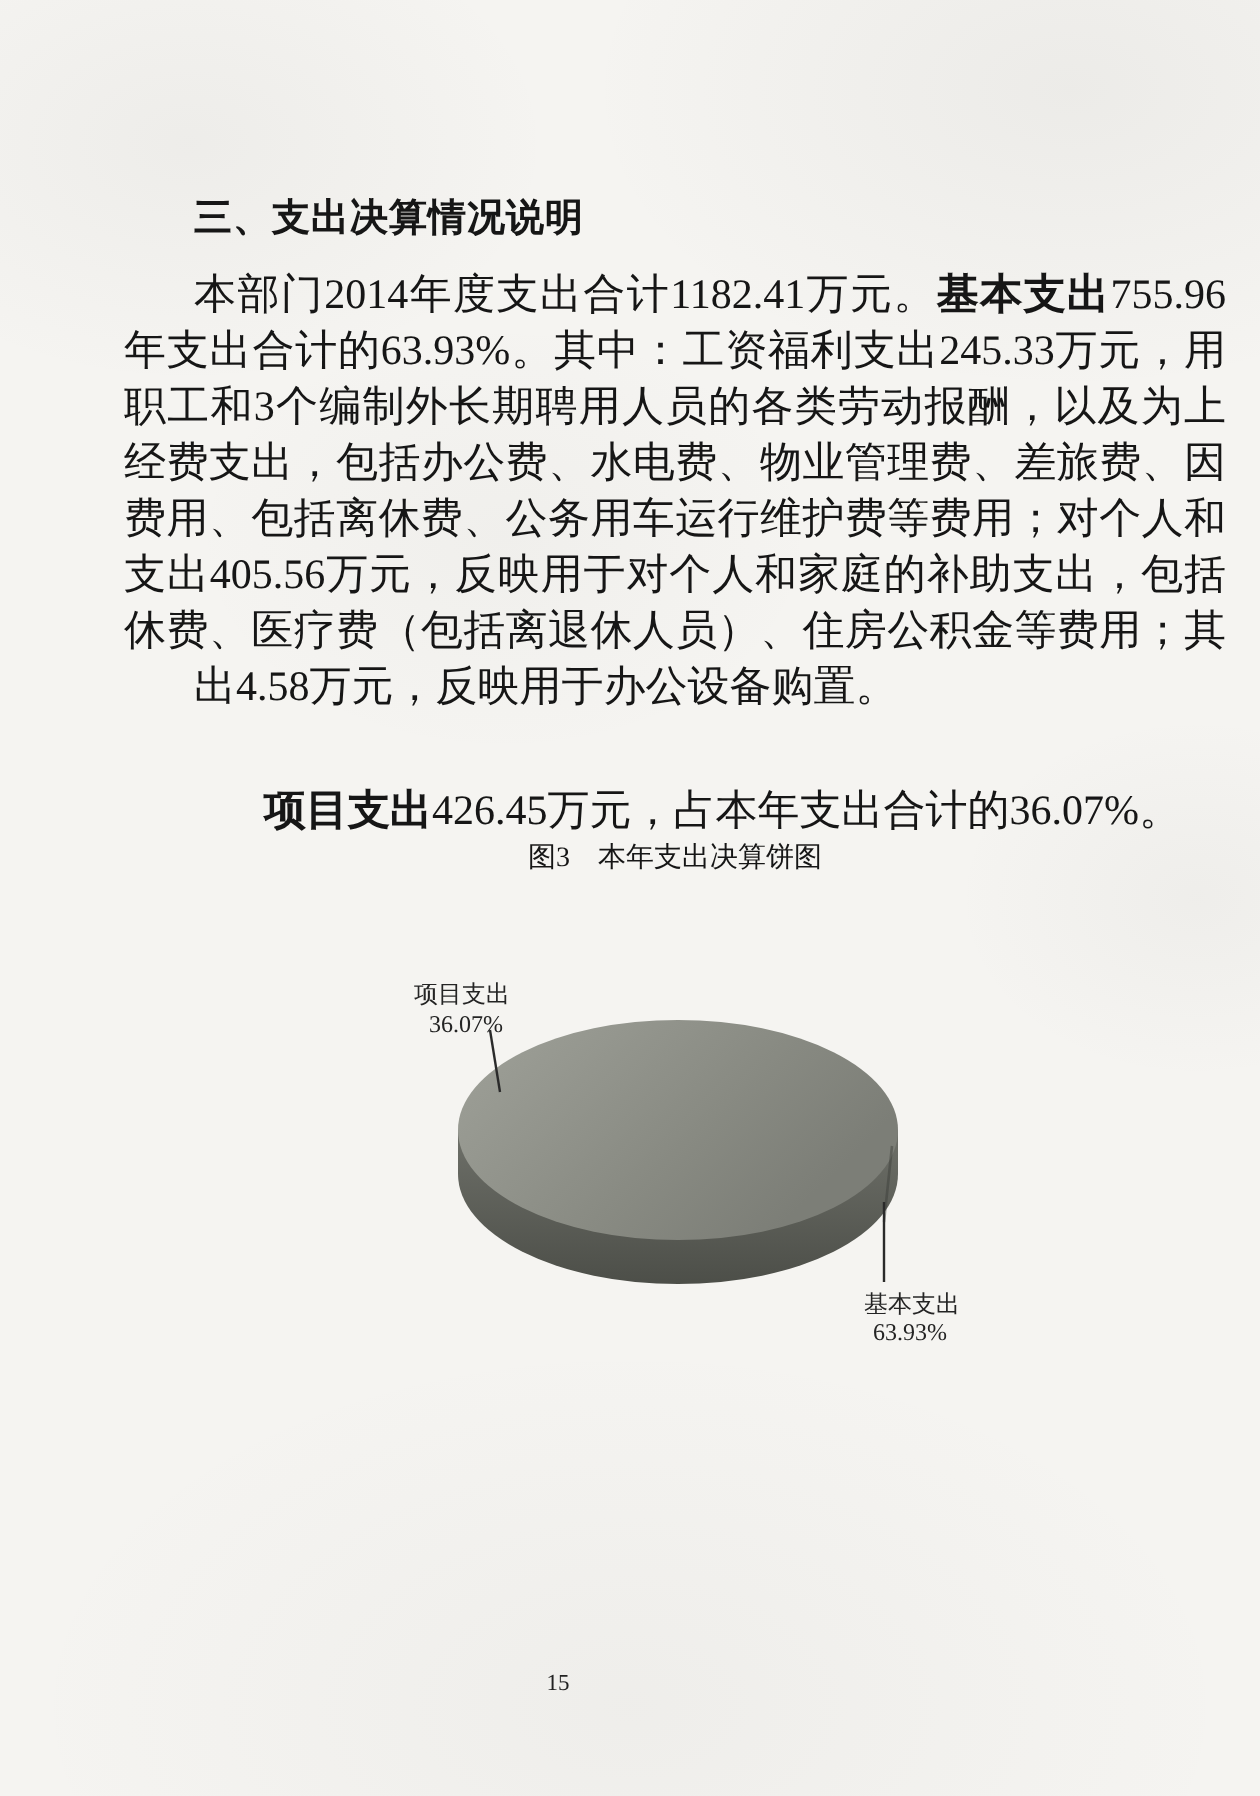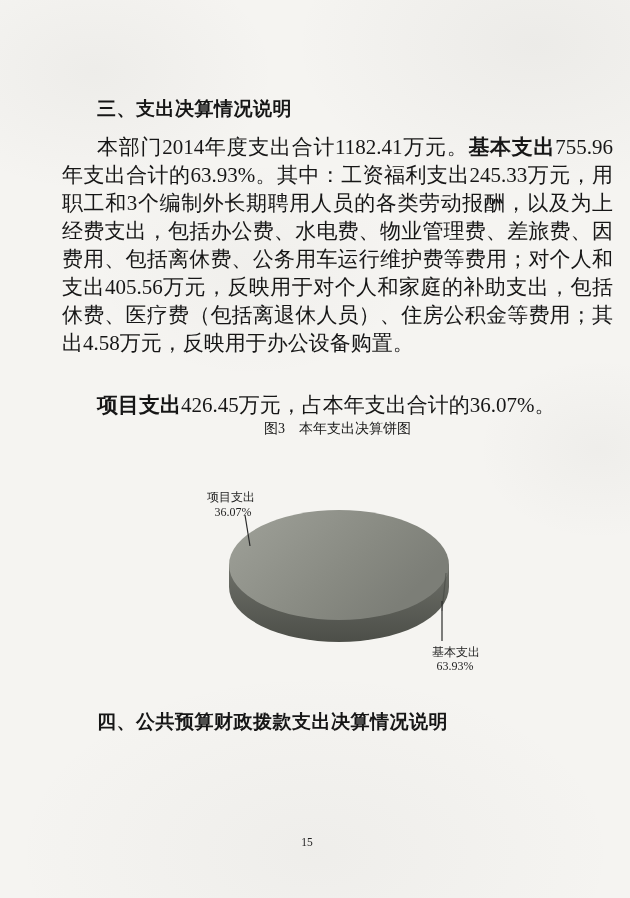--- a/index.html
+++ b/index.html
@@ -22,25 +22,25 @@
   .heading { font-weight:bold; font-size:19px; letter-spacing:0.5px; text-indent:35px; white-space:nowrap; }
   .h-sec3 { top:96px; }
   .h-sec4 { top:709px; }
   .para { font-size:21px; }
   .p1 { top:133px; }
   .p2 { top:391px; }
   .p4 { top:744px; }
   .p1 .tline, .p2 .tline { height:28px; line-height:28px; }
   .p4 .tline { height:30px; line-height:30px; }
   .tline { text-align:justify; text-align-last:justify; overflow:hidden; }
-  .tline:last-child { text-align-last:auto; }
+  .tline:last-child { text-align-last:auto;margin-left:35px; }
   .para .tline:first-child { text-indent:35px; }
   .b { font-weight:bold; }
   .caption { top:420px; text-align:center; font-size:14px; }
-  .pagenum { position:absolute; top:836px; left:0; width:558px; text-align:center; font-size:11.5px; color:#222;margin-left:28px; }
+  .pagenum { position:absolute; top:836px; left:0; width:558px; text-align:center; font-size:11.5px; color:#222; }
   .pie-wrap { position:absolute; left:150px; top:455px; width:360px; height:240px; }
   svg text { font-family:"Liberation Serif","DejaVu Serif",serif; font-size:12px; fill:#242424; }
 </style>
 </head>
 <body>
 
 <div class="page">
 
   <div class="block heading h-sec3">三、支出决算情况说明</div>
 
@@ -80,18 +80,17 @@
       <path d="M 296,118 L 292,156" stroke="#3a3c38" stroke-width="1.3" opacity="0.45" fill="none"></path>
       <path d="M 95,60 L 100,91" stroke="#2a2a2a" stroke-width="1.2" fill="none"></path>
       <path d="M 292,146 L 292,186" stroke="#2a2a2a" stroke-width="1.2" fill="none"></path>
       <text x="81" y="46" text-anchor="middle">项目支出</text>
       <text x="83" y="61" text-anchor="middle">36.07%</text>
       <text x="306" y="201" text-anchor="middle">基本支出</text>
       <text x="305" y="215" text-anchor="middle">63.93%</text>
     </svg>
   </div>
 
-  <div class="block heading h-sec4">四、公共预算财政拨款支出决算情况说明</div>
 
 
   <div class="pagenum">15</div>
 
 </div>
 
 </body></html>

